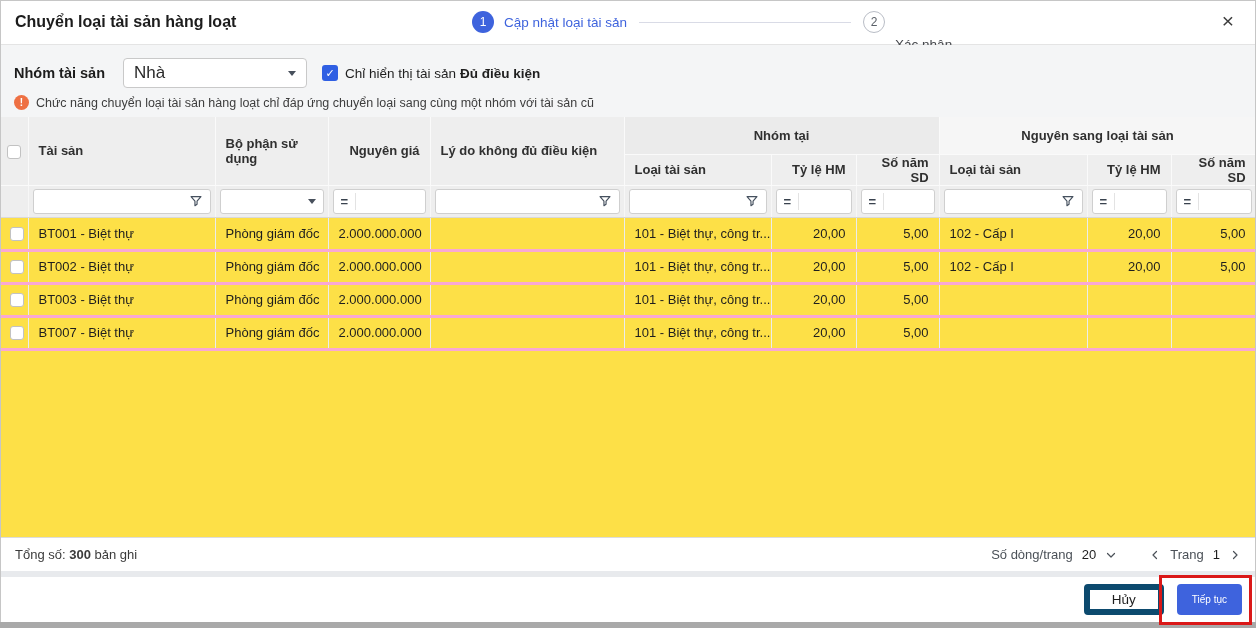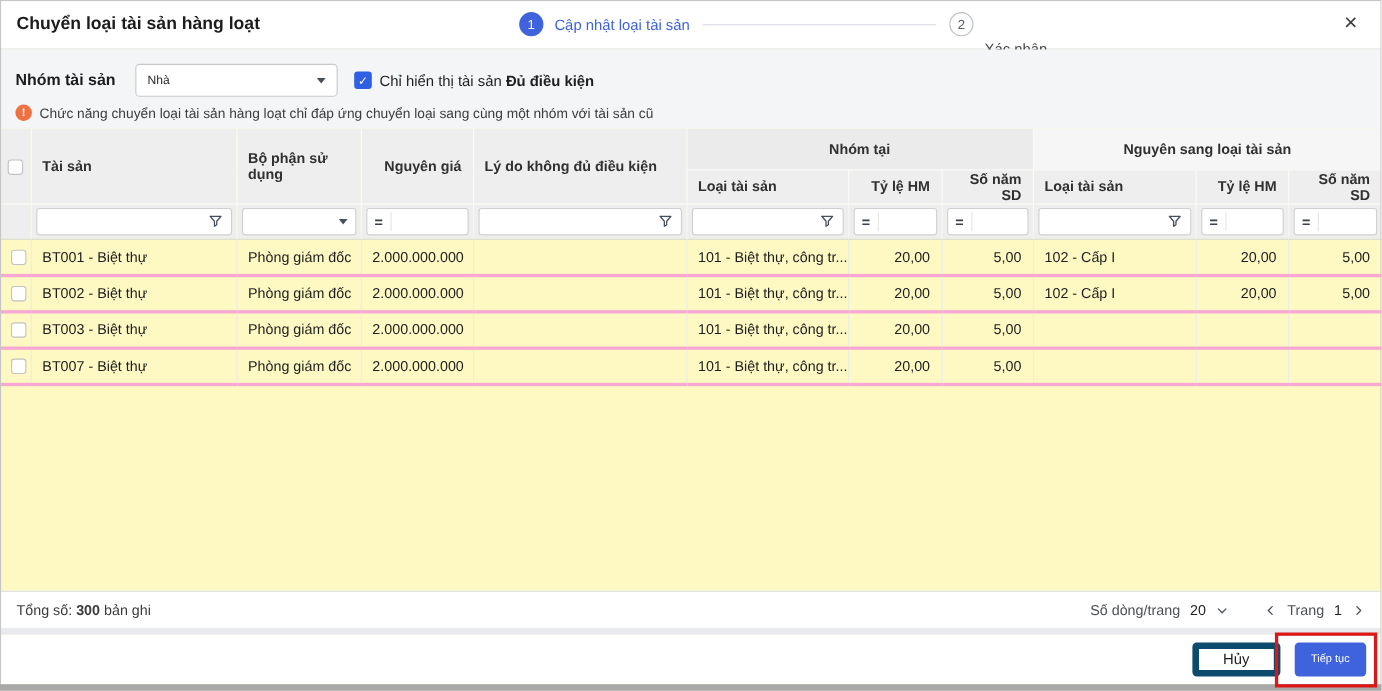--- a/index.html
+++ b/index.html
@@ -1,38 +1,38 @@
 <!DOCTYPE html>
 <html><head>
 <meta charset="utf-8">
 <style>
   * { margin:0; padding:0; box-sizing:border-box; }
   html,body { width:1256px; height:628px; }
   body { font-family:"Liberation Sans","DejaVu Sans",sans-serif; background:#fff; color:#212121; }
-  .app { position:relative; width:1256px; height:628px; overflow:hidden; background:#fef9c3; }
+  .app { position:relative; width:1256px; height:628px; overflow:hidden; background:#fde047; }
   .frame { position:absolute; inset:0; border:1px solid #c6c6c6; pointer-events:none; z-index:50; }
 
   
   .titlebar { position:relative; height:45px; background:#fff; border-bottom:1px solid #e4e4e4; display:flex; align-items:center; padding-left:15px; }
   .title { font-size:16px; font-weight:bold; color:#1c1c1c; }
   .stepper { position:absolute; left:472px; top:0; height:44px; display:flex; align-items:center; }
   .step-circle { width:22px; height:22px; border-radius:50%; display:flex; align-items:center; justify-content:center; font-size:12px; flex:none; }
   .step1 .step-circle { background:#3e63dd; color:#fff; }
   .step2 .step-circle { background:#fff; border:1px solid #b9bdc6; color:#5a6068; }
   .step { display:flex; align-items:center; gap:10px; }
   .step1 .step-label { color:#3e63dd; font-size:13.5px; }
   .step2 .step-label { color:#46484d; font-size:13.5px;margin-top:44px; }
   .step-line { width:212px; height:1px; background:#d9dbe6; margin:0 12px; }
   .close-btn { position:absolute; right:16px; top:10px; width:24px; height:24px; font-size:21px; line-height:22px; text-align:center; color:#3c3c3c; cursor:pointer; }
 
   
   .toolbar { position:relative; height:72px; background:#f4f5f6; padding:13px 0 0 14px; }
   .toolbar-row1 { display:flex; align-items:center; height:30px; }
   .group-label { font-size:14.5px; font-weight:bold; color:#1c1c1c; margin-right:18px; }
-  .dropdown { width:184px; height:30px; background:#fff; border:1px solid #c9c9c9; border-radius:4px; display:flex; align-items:center; padding:0 10px; font-size:11px; color:#2a2a2a; }
+  .dropdown { width:184px; height:30px; background:#fff; border:1px solid #c9c9c9; border-radius:4px; display:flex; align-items:center; padding:0 10px; font-size:17px; color:#2a2a2a; }
   .dropdown .spacer { flex:1; }
   .caret { width:0; height:0; border-left:4.5px solid transparent; border-right:4.5px solid transparent; border-top:5.5px solid #48505c; }
   .check-wrap { display:flex; align-items:center; margin-left:15px; gap:7px; font-size:13.5px; color:#1f1f1f; }
   .checkbox-checked { width:16px; height:16px; background:#2f5fe3; border-radius:3px; color:#fff; font-size:11px; font-weight:bold; display:flex; align-items:center; justify-content:center; }
   .bold { font-weight:bold; }
   .toolbar-row2 { display:flex; align-items:center; gap:7px; margin-top:7px; }
   .warn-icon { width:15px; height:15px; border-radius:50%; background:#ee7043; color:#fff; font-size:10px; font-weight:bold; display:flex; align-items:center; justify-content:center; flex:none; }
   .warn-text { font-size:12.5px; color:#3d3d3d; }
   .quick-btn { position:absolute; right:13px; top:24px; height:30px; padding:0 17px; background:#a9b4ec; color:#fff; font-size:13.5px; border:none; border-radius:4px; cursor:pointer; }
 

